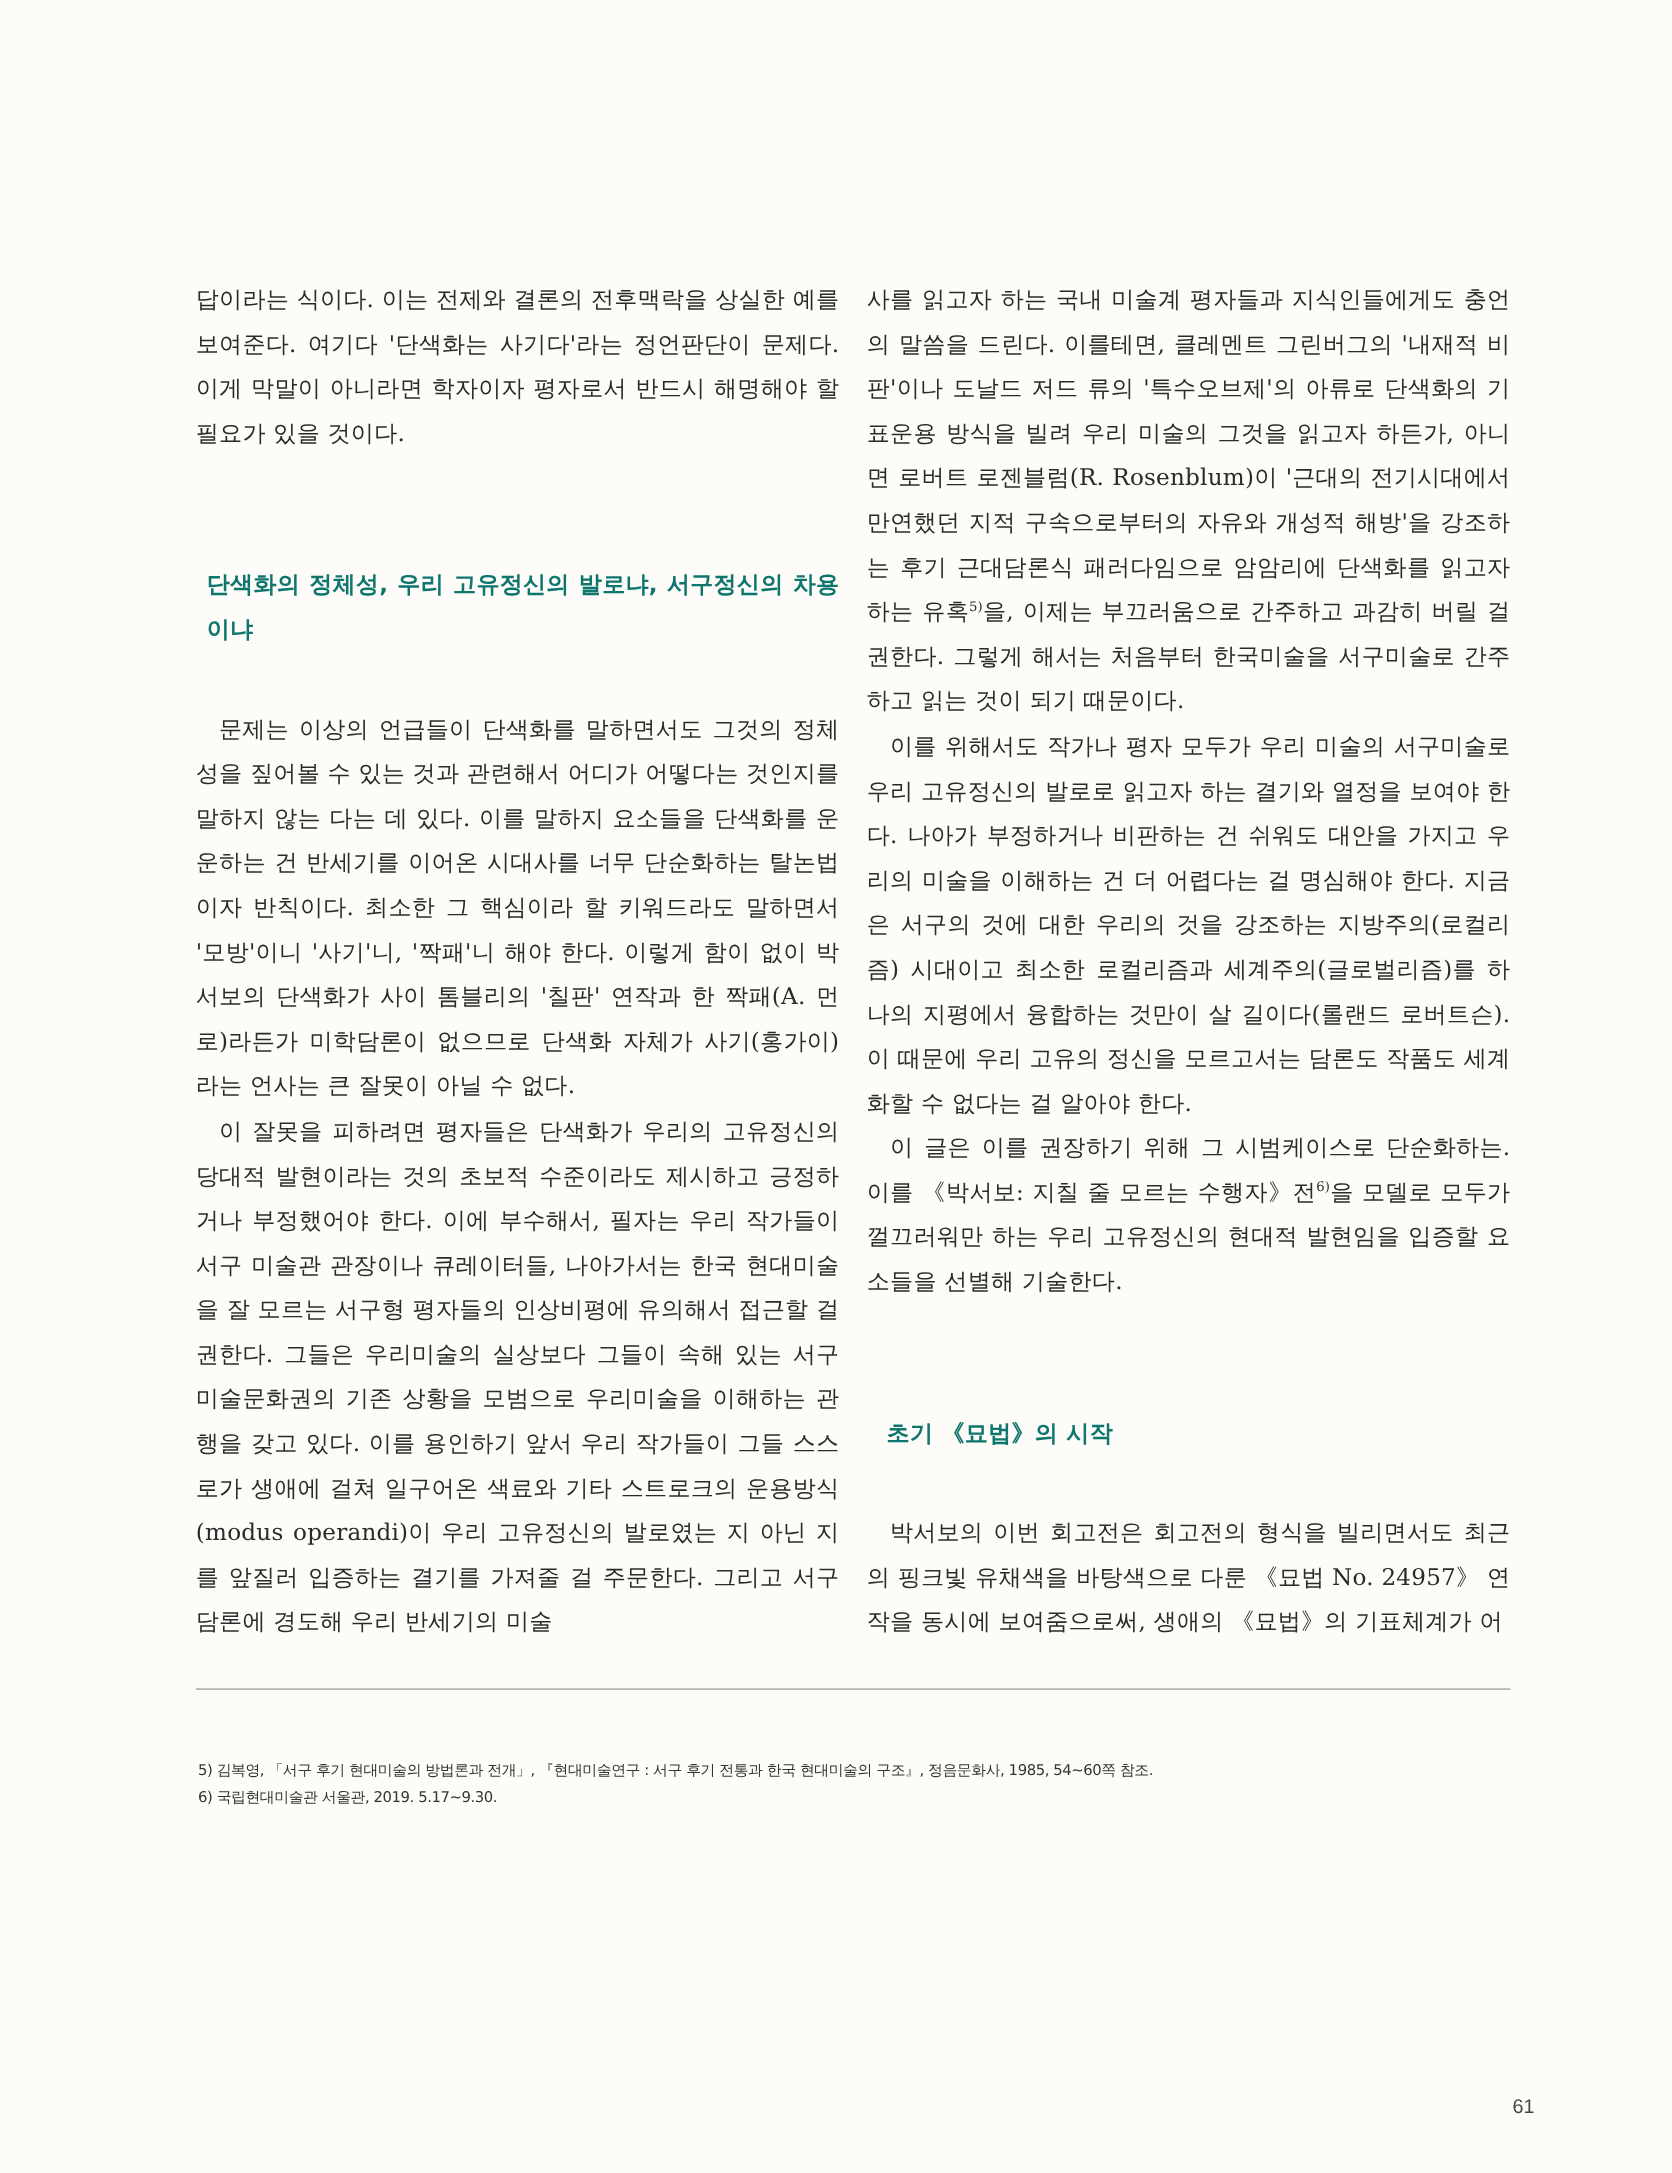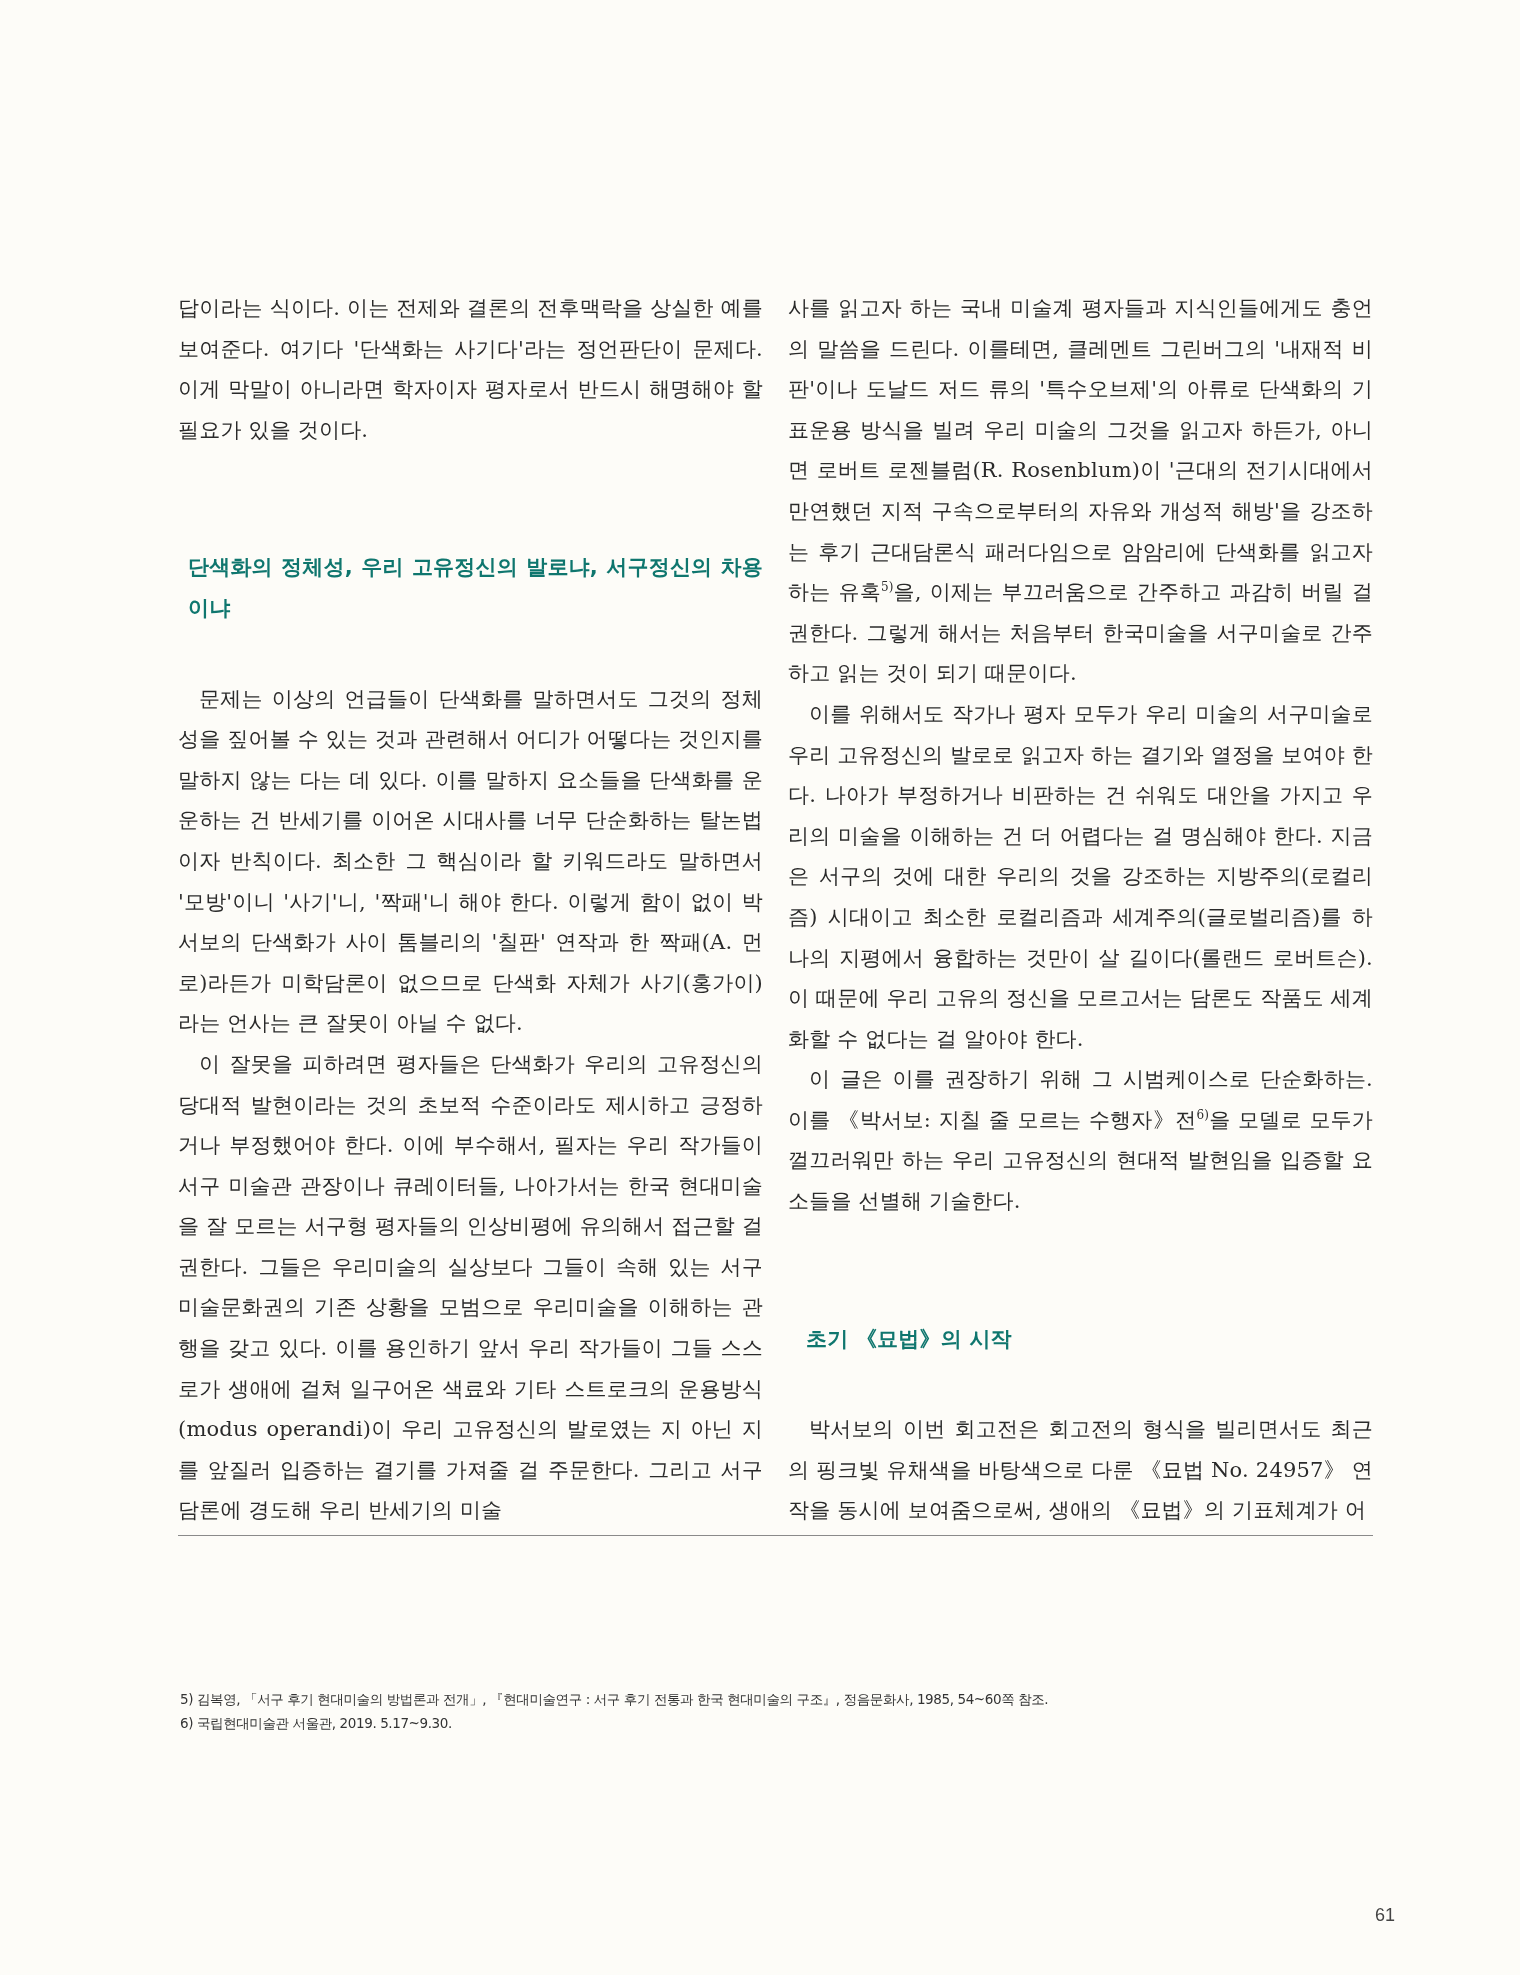--- a/index.html
+++ b/index.html
@@ -12,21 +12,20 @@
       color: #2a2a2a;
     }
     .col {
       position: absolute;
       top: 252px;
       width: 585px;
       font-size: 21px;
       line-height: 40.6px;
       letter-spacing: 0.2px;
       text-align: justify;
-      margin-top: 36px;
     }
     .col.left { left: 178px; }
     .col.right { left: 788px; }
     .para { margin: 0; }
     .para.indent { text-indent: 1em; }
     .heading {
       font-family: "DejaVu Sans", "Liberation Sans", sans-serif;
       font-weight: bold;
       font-size: 21px;
       line-height: 40.6px;
@@ -37,21 +36,21 @@
     .heading.h-right { margin-top: 97px; margin-bottom: 50px; padding-left: 18px; }
     sup { font-size: 12px; line-height: 0; }
     .rule {
       position: absolute;
       left: 178px; top: 1535px;
       width: 1195px; height: 1px;
       background: #8a8a8a;
     }
     .footnotes {
       position: absolute;
-      left: 180px; top: 1687px;
+      left: 180px; top: 1598px;
       width: 1190px;
       font-family: "DejaVu Sans", "Liberation Sans", sans-serif;
       font-size: 13.5px;
       line-height: 24px;
       color: #333;
       letter-spacing: -0.4px;
     }
     .fn { margin: 0; }
     .page-number {
       position: absolute;

